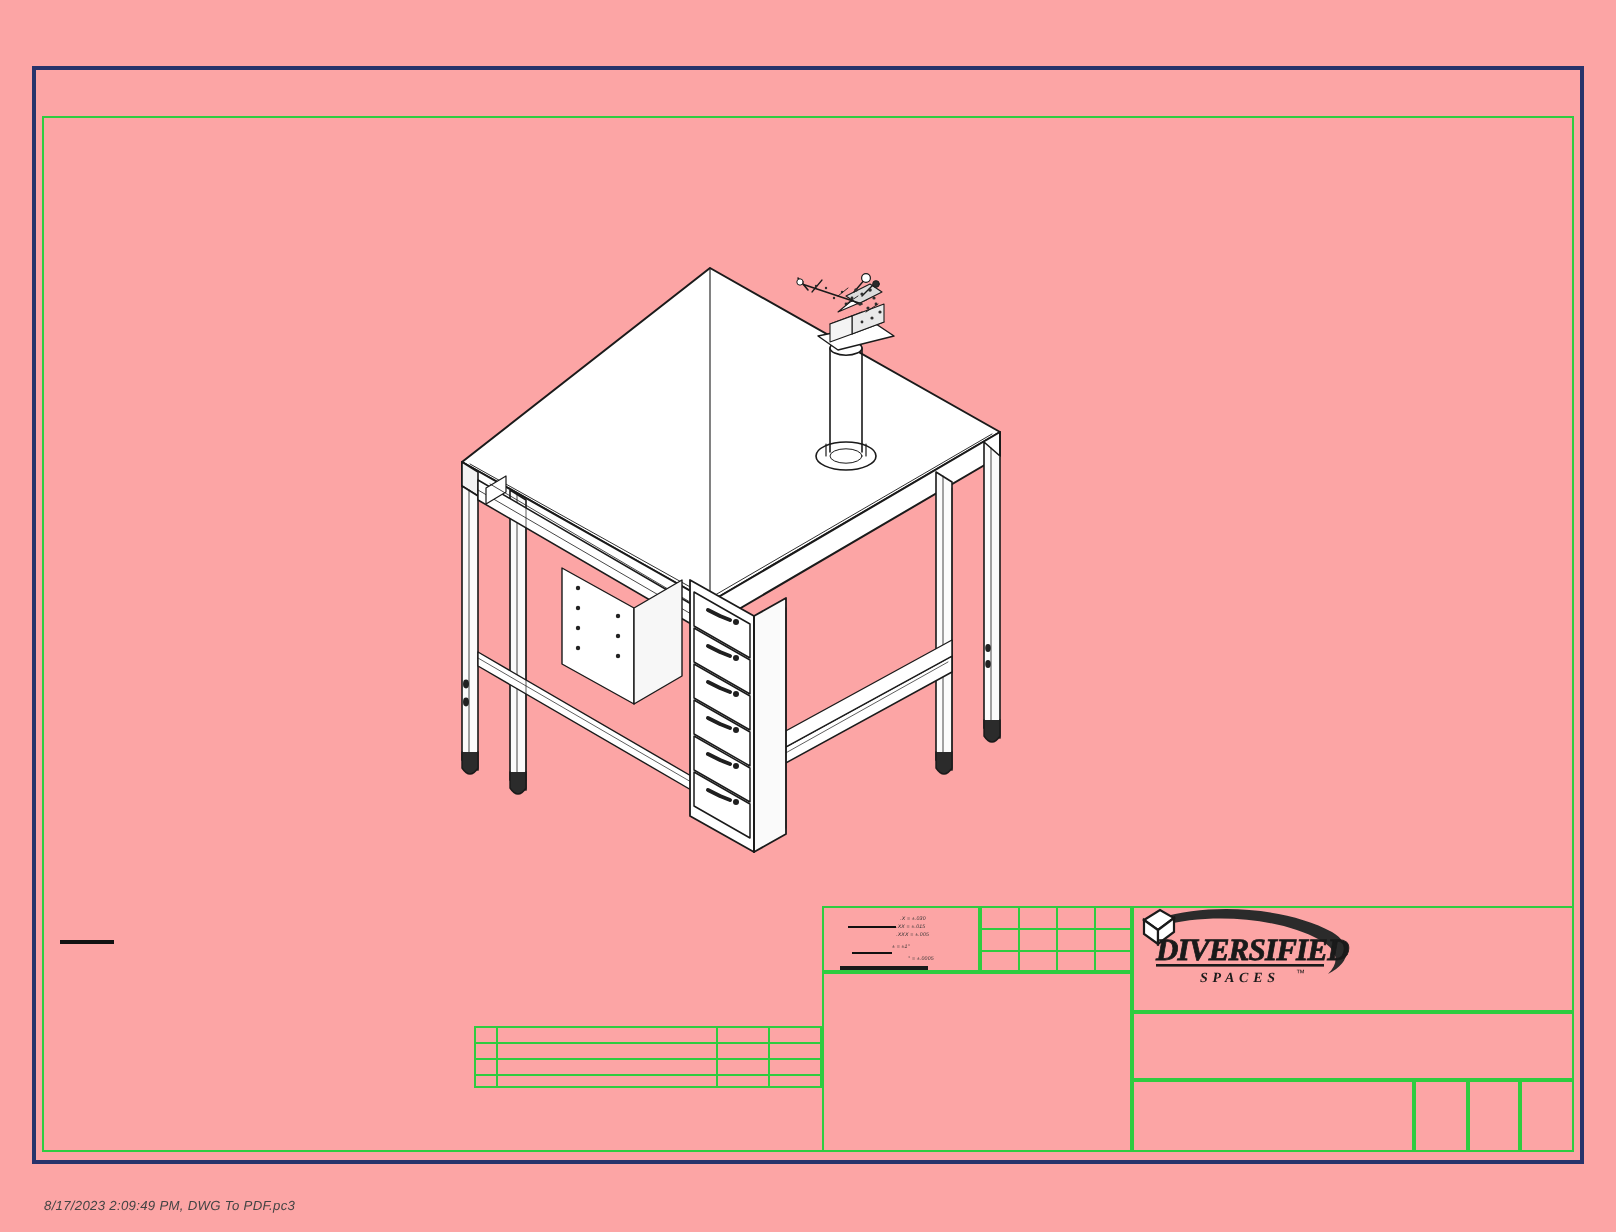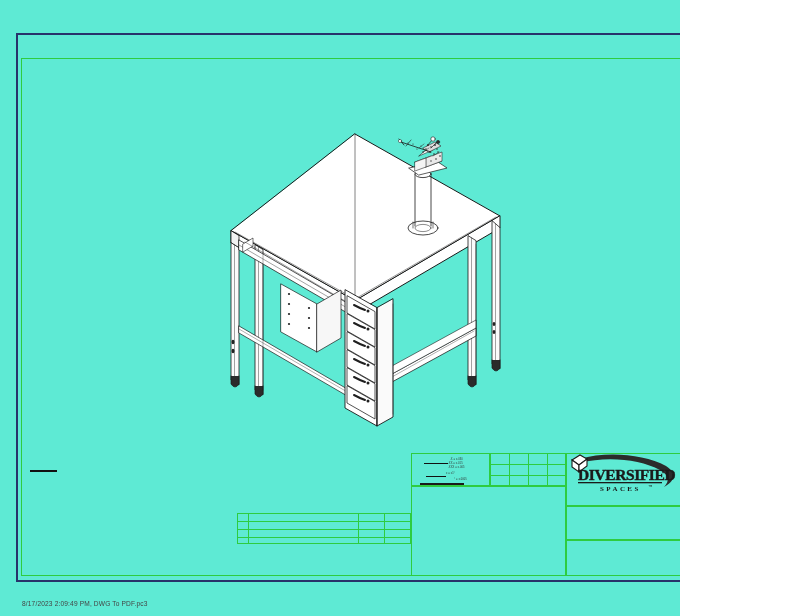--- a/index.html
+++ b/index.html
@@ -3,24 +3,25 @@
 <meta charset="utf-8">
 <style>
   * { box-sizing: border-box; }
   html, body {
     margin: 0; padding: 0;
     background: #ffffff;
     font-family: "Liberation Sans", sans-serif;
   }
   #page {
     position: relative;
-    width: 680px;
+    width: 808px;
     height: 616px;
-    background: #5eead4;
+    background: #fca5a5;
     overflow: hidden;
+    font-style: italic;
   }
 
   
   #outer-border {
     position: absolute;
     left: 16px; top: 33px;
     width: 776px; height: 549px;
     border: 2px solid #27336b;
   }
   #inner-border {

